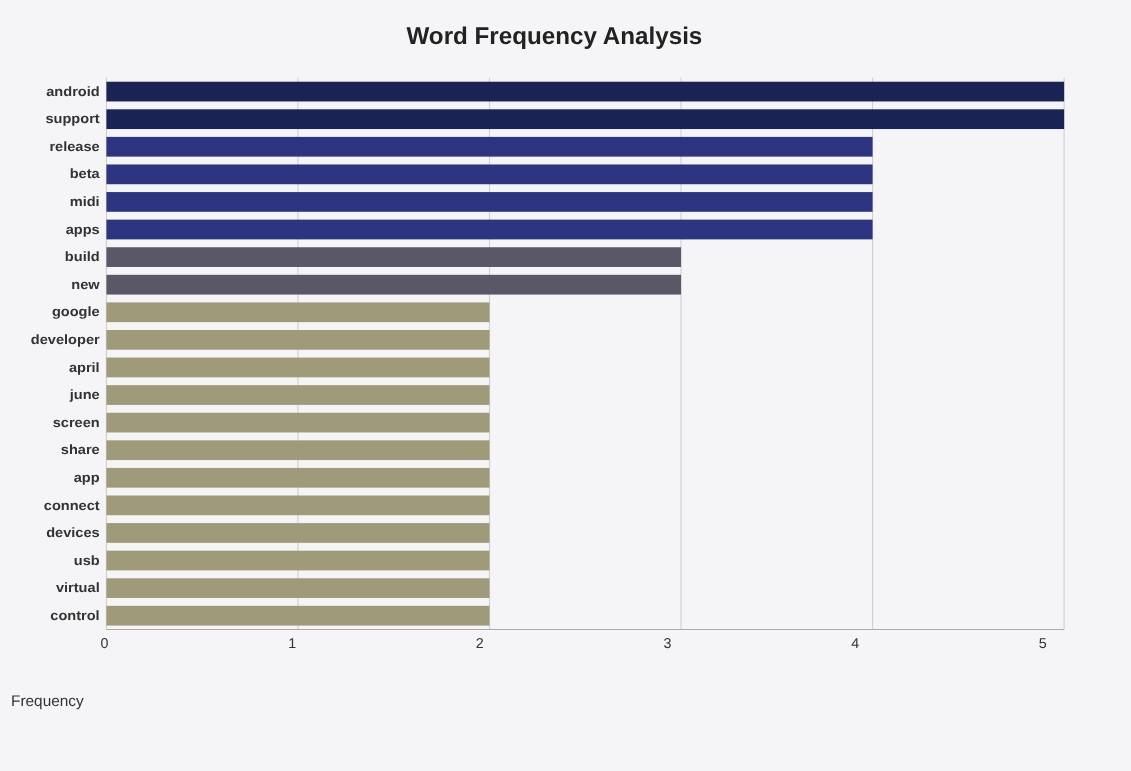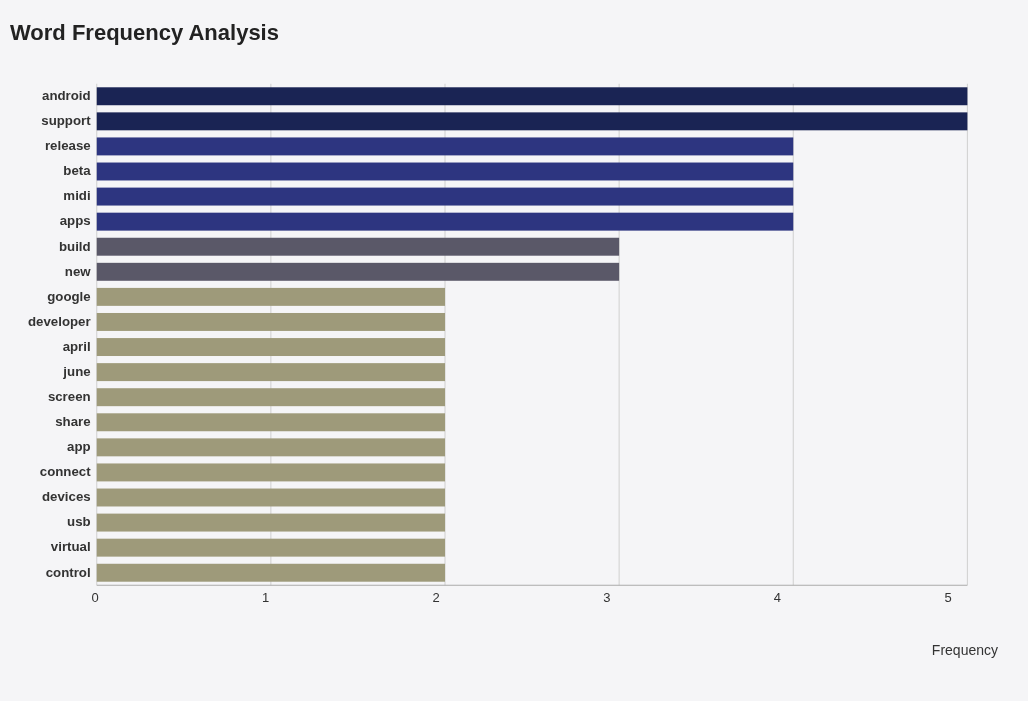--- a/index.html
+++ b/index.html
@@ -13,25 +13,25 @@
       justify-content: center;
     }
     .chart-container {
       background: #f5f5f7;
       width: 1028px;
       height: 701px;
       padding: 20px 30px 70px 10px;
       position: relative;
     }
     .chart-title {
-      text-align: left;
+      text-align: center;
       font-size: 22px;
       font-weight: bold;
       color: #222;
-      margin-bottom: 33px;
+      margin-bottom: 20px;
     }
     .x-label {
       text-align: center;
       font-size: 14px;
       color: #333;
       margin-top: 22px;
       margin-left: 80px;
     }
   </style>
 </head>
@@ -93,14 +93,14 @@
   </div>
 
   <div id="x-axis-container" style="margin-left: 85px; position: relative; height: 30px; width: 853px;">
   <span style="position: absolute; left: 0%; transform: translateX(-50%); font-size: 13px; color: rgb(51, 51, 51);">0</span>
       <span style="position: absolute; left: 20%; transform: translateX(-50%); font-size: 13px; color: rgb(51, 51, 51);">1</span>
       <span style="position: absolute; left: 40%; transform: translateX(-50%); font-size: 13px; color: rgb(51, 51, 51);">2</span>
       <span style="position: absolute; left: 60%; transform: translateX(-50%); font-size: 13px; color: rgb(51, 51, 51);">3</span>
       <span style="position: absolute; left: 80%; transform: translateX(-50%); font-size: 13px; color: rgb(51, 51, 51);">4</span>
       <span style="position: absolute; left: 100%; transform: translateX(-50%); font-size: 13px; color: rgb(51, 51, 51);">5</span>
     </div>
-  <div class="x-label" style="margin-left:0; text-align:right;">Frequency</div>
+  <div class="x-label" style="margin-left:0; text-align:left;">Frequency</div>
 </div>
 
 </body></html>

